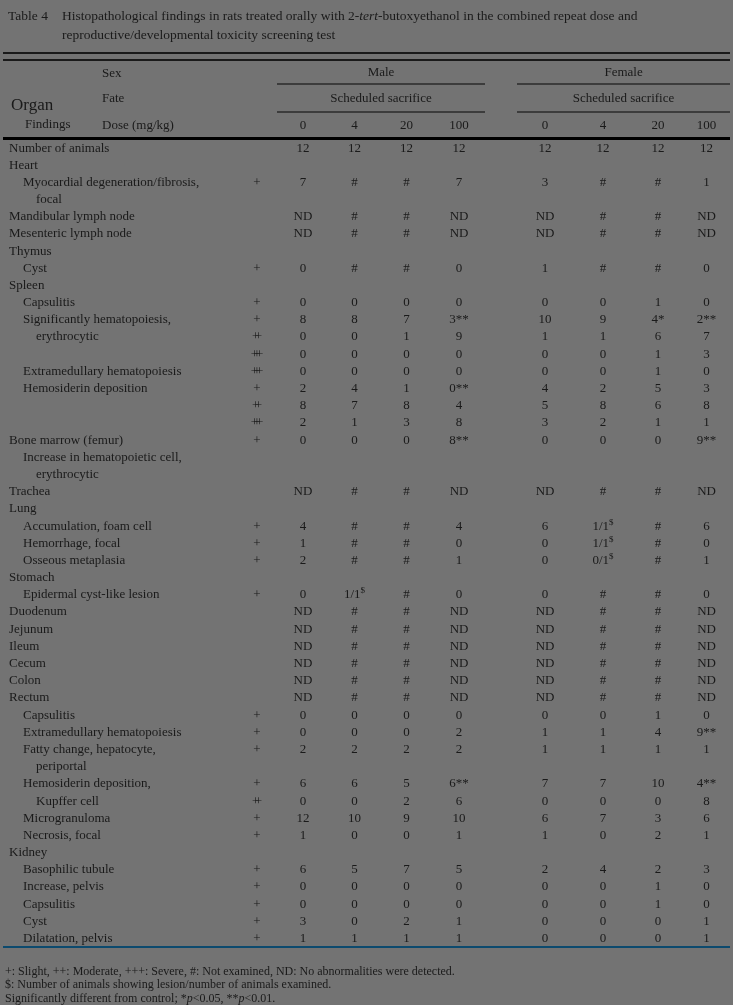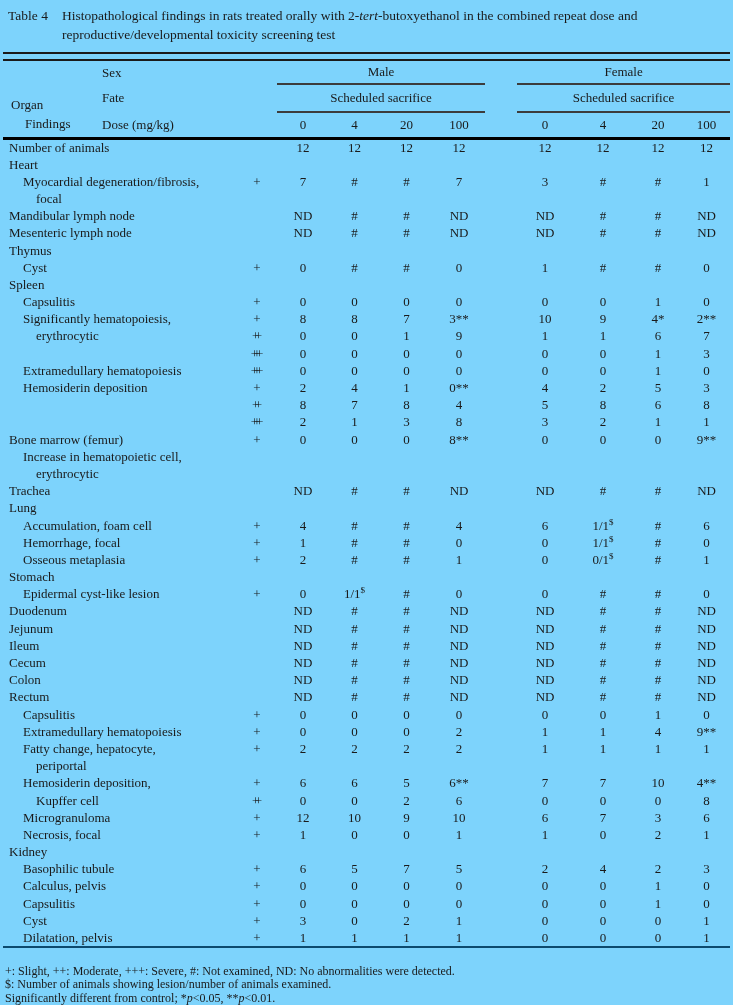--- a/index.html
+++ b/index.html
@@ -1,16 +1,16 @@
 <!DOCTYPE html>
 <html><head>
 <meta charset="utf-8">
 <style>
   html,body{margin:0;padding:0;background:#ffffff;}
-  .page{position:relative;width:733px;height:1005px;background:#7dd3fc;color:#1a1a1a;
+  .page{position:relative;width:733px;height:1005px;background:#737373;color:#1a1a1a;
         font-family:"Liberation Serif", serif;overflow:hidden;}
   
   .title{position:absolute;top:6px;left:8px;display:flex;font-size:13.5px;line-height:19px;}
   .title-label{width:54px;flex:none;}
   .title-text{width:648px;}
   
   .tablewrap{position:absolute;top:52px;left:3px;width:727px;}
   .toprule{height:5px;border-top:2px solid #1a1a1a;border-bottom:2px solid #1a1a1a;}
   table{border-collapse:collapse;table-layout:fixed;width:727px;font-size:13px;
         border-bottom:2px solid #0c4a6e;}
@@ -18,21 +18,21 @@
   thead tr.r1 th{height:22px;vertical-align:middle;}
   thead tr.r2 th{height:26px;vertical-align:middle;}
   thead tr.r3 th{height:24px;vertical-align:middle;border-bottom:3px solid #000;}
   th.grp{text-align:center;}
   tr.r1 th.grp, tr.r2 th.grp{border-bottom:2px solid #3c3c3c;}
   th.lh{text-align:left;}
   .hlabel{padding-left:99px;display:inline-block;}
   th.dose{text-align:center;}
   th.sp{border-bottom-color:#000;}
   tr.r1 th.sp, tr.r2 th.sp{border-bottom:none;}
-  .organ-overlay{position:absolute;left:8px;top:44px;font-size:13px;line-height:17px;}
+  .organ-overlay{position:absolute;left:8px;top:44px;font-size:17px;line-height:17px;}
   .findings-overlay{position:absolute;left:22px;top:63px;font-size:13px;line-height:17px;}
   tbody tr{height:17.2px;}
   td.lbl{text-align:left;margin-top:12px;}
   td.lbl.i0{padding-left:6px;}
   td.lbl.i1{padding-left:20px;}
   td.lbl.i2{padding-left:33px;}
   td.grd{text-align:center;}
   td.val{text-align:center;}
   sup{font-size:9px;vertical-align:super;line-height:0;}
   .gm{display:inline-block;letter-spacing:-0.36em;padding-right:0.36em;}
@@ -649,21 +649,21 @@
             <td class="val">5</td>
             <td class="val">7</td>
             <td class="val">5</td>
             <td></td>
             <td class="val">2</td>
             <td class="val">4</td>
             <td class="val">2</td>
             <td class="val">3</td>
           </tr>
           <tr>
-            <td class="lbl i1">Calculus, pelvis</td>
+            <td class="lbl i1">Increase, pelvis</td>
             <td class="grd">+</td>
             <td class="val">0</td>
             <td class="val">0</td>
             <td class="val">0</td>
             <td class="val">0</td>
             <td></td>
             <td class="val">0</td>
             <td class="val">0</td>
             <td class="val">1</td>
             <td class="val">0</td>

